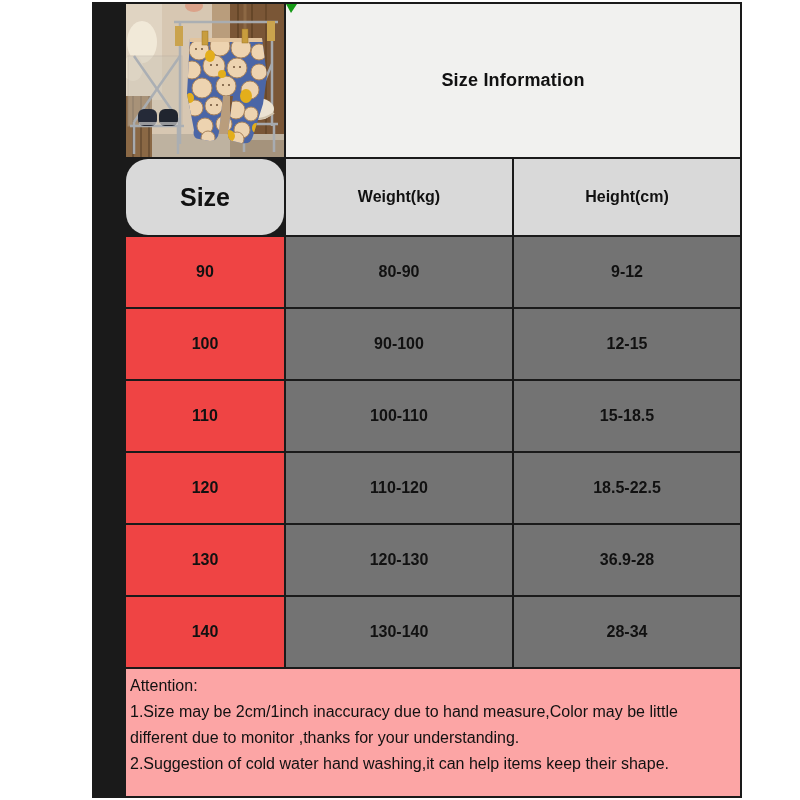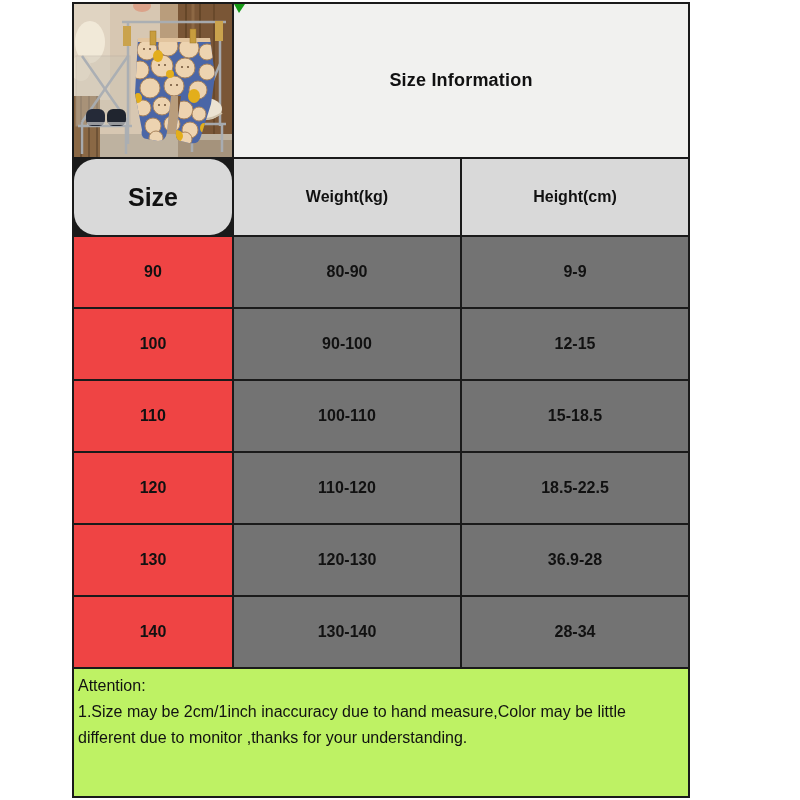--- a/index.html
+++ b/index.html
@@ -1,45 +1,46 @@
 <!DOCTYPE html>
 <html><head>
 <meta charset="utf-8">
 <style>
   html,body{margin:0;padding:0;background:#ffffff;}
   .canvas{
     position:relative;width:800px;height:800px;background:#ffffff;overflow:hidden;
     font-family:"Liberation Sans",sans-serif;color:#111111;
   }
   .grid{
-    position:absolute;left:72px;top:2px;
+    position:absolute;left:92px;top:2px;
     display:grid;
     grid-template-columns:158px 226px 226px;
     grid-template-rows:153px 76px repeat(6,70px) 127px;
     gap:2px;
     background:#1a1a1a;
     border:2px solid #1a1a1a;
+    padding-left:32px;
   }
   .cell{display:flex;align-items:center;justify-content:center;overflow:hidden;}
   .photo-cell{grid-column:1;background:#c9b9a4;padding:0;}
   .photo-cell svg{display:block;width:100%;height:100%;}
   .title-cell{grid-column:2/4;background:#f1f1ef;position:relative;}
   .title-text{font-size:18px;font-weight:bold;letter-spacing:.2px;}
   .corner{
     position:absolute;top:0;left:0;width:0;height:0;
     border-top:9px solid #169a16;
     border-left:5px solid transparent;
     border-right:6px solid transparent;
   }
   .head{background:#d9d9d9;font-weight:bold;font-size:16px;}
   .head.size-head{font-size:25px;border-radius:22px;}
   .sizecol{background:#ef4444;font-weight:bold;font-size:16px;}
   .datacell{background:#737373;font-weight:bold;font-size:16px;}
   .note{
-    grid-column:1/4;background:#bef264;
+    grid-column:1/4;background:#fca5a5;
     display:block;padding:4px 4px 0 4px;
     font-size:16px;line-height:26px;font-weight:normal;
   }
   .note div{white-space:nowrap;}
 </style>
 </head>
 <body>
 
 <div class="canvas">
   <div class="grid">
@@ -159,21 +160,21 @@
       <span class="corner"></span>
       <span class="title-text">Size Information</span>
     </div>
 
     <div class="cell head size-head">Size</div>
     <div class="cell head">Weight(kg)</div>
     <div class="cell head">Height(cm)</div>
 
     <div class="cell sizecol">90</div>
     <div class="cell datacell">80-90</div>
-    <div class="cell datacell">9-9</div>
+    <div class="cell datacell">9-12</div>
 
     <div class="cell sizecol">100</div>
     <div class="cell datacell">90-100</div>
     <div class="cell datacell">12-15</div>
 
     <div class="cell sizecol">110</div>
     <div class="cell datacell">100-110</div>
     <div class="cell datacell">15-18.5</div>
 
     <div class="cell sizecol">120</div>
@@ -185,16 +186,17 @@
     <div class="cell datacell">36.9-28</div>
 
     <div class="cell sizecol">140</div>
     <div class="cell datacell">130-140</div>
     <div class="cell datacell">28-34</div>
 
     <div class="cell note">
       <div>Attention:</div>
       <div>1.Size may be 2cm/1inch inaccuracy due to hand measure,Color may be little</div>
       <div>different due to monitor ,thanks for your understanding.</div>
+      <div>2.Suggestion of cold water hand washing,it can help items keep their shape.</div>
     </div>
 
   </div>
 </div>
 
 </body></html>

